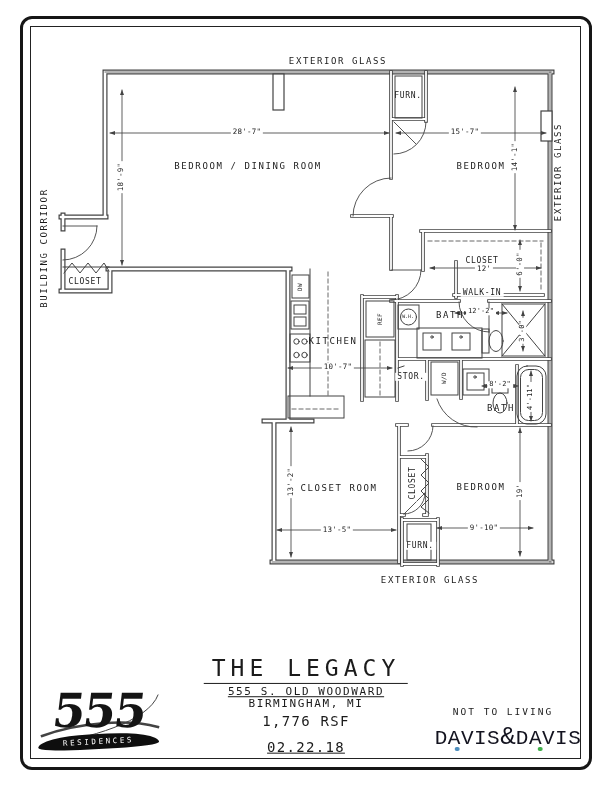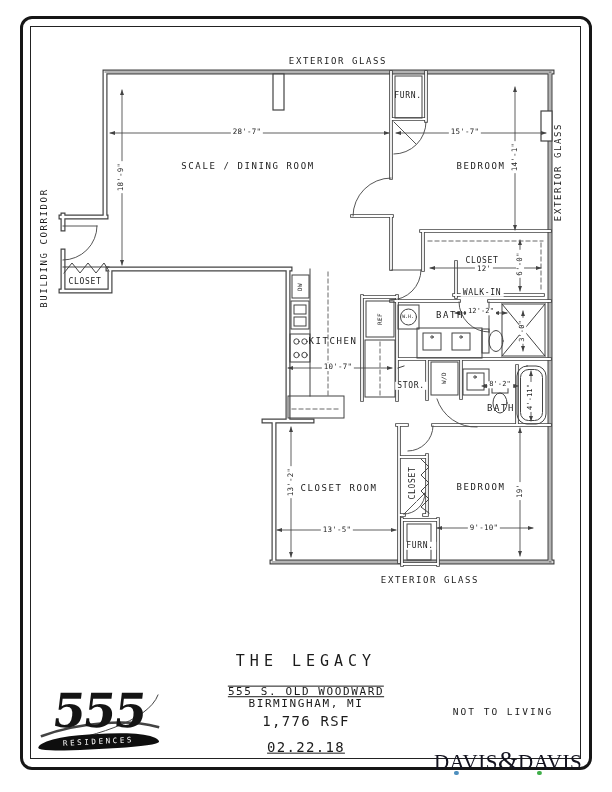--- a/index.html
+++ b/index.html
@@ -14,25 +14,25 @@
        font-family:"DejaVu Sans Mono",monospace;color:#1b1b1b;line-height:1.05;}
   .vlab{transform:translate(-50%,-50%) rotate(-90deg);}
   .s9{font-size:9px;letter-spacing:1.6px;}
   .s8{font-size:8px;letter-spacing:.7px;}
   .dim{font-size:7.5px;letter-spacing:.2px;}
   .d7{font-size:7px;letter-spacing:.1px;}
   .tiny{font-size:6px;letter-spacing:.4px;}
   .micro{font-size:4.8px;letter-spacing:0;}
   .bg{background:#fff;padding:0 2px;}
   .f1{font-size:11px;letter-spacing:1.6px;}
-  .ft{font-size:15px;letter-spacing:5px;border-bottom:1.7px solid #1b1b1b;padding:0 8px 16px;}
+  .ft{font-size:23px;letter-spacing:5px;border-bottom:1.7px solid #1b1b1b;padding:0 8px 3px;}
   .f2{font-size:14px;letter-spacing:1.3px;}
   .nts{font-size:9.5px;letter-spacing:2px;}
   .firm{position:absolute;left:508px;top:737px;transform:translate(-50%,-50%);z-index:3;
-        font-family:Liberation Serif, serif;color:#13131f;white-space:nowrap;margin-top:24px;}
+        font-family:Liberation Mono, monospace;color:#13131f;white-space:nowrap;}
   .firm .fa{font-size:21px;letter-spacing:.5px;}
   .firm .amp{font-size:26px;}
   .fdot{position:absolute;width:4.5px;height:4.5px;border-radius:50%;bottom:1px;z-index:4;}
   .logo555{position:absolute;left:99px;top:710px;transform:translate(-50%,-50%) skewX(-7deg);
         font-family:"DejaVu Serif",serif;font-weight:bold;font-size:47px;letter-spacing:-2px;
         color:#141414;z-index:3;}
   .banner{position:absolute;left:38px;top:734px;width:121px;height:15px;background:#0e0e0e;
         border-radius:55% 55% 45% 45% / 95% 95% 35% 35%;transform:rotate(-3deg);z-index:4;
         display:flex;align-items:center;justify-content:center;}
   .banner span{color:#fff;font-size:7.5px;letter-spacing:2.6px;font-family:"DejaVu Sans Mono",monospace;}
@@ -143,39 +143,39 @@
 
       <path d="M42,736 C80,722 128,719 158,727" stroke-width="2.5"></path>
       <path d="M40,746 C90,738 148,722 158,695" stroke-width="1"></path>
     </g>
   </svg>
 
   <span class="lab s9" style="left:338px;top:62px;">EXTERIOR GLASS</span>
   <span class="lab s8" style="left:408px;top:96px;">FURN.</span>
   <span class="lab dim bg" style="left:247px;top:132px;">28'-7"</span>
   <span class="lab dim bg" style="left:465px;top:132px;">15'-7"</span>
-  <span class="lab s9" style="left:248px;top:167px;">SCALE / DINING ROOM</span>
+  <span class="lab s9" style="left:248px;top:167px;">BEDROOM / DINING ROOM</span>
   <span class="lab s9" style="left:481px;top:167px;">BEDROOM</span>
   <span class="vlab dim bg" style="left:515px;top:157px;">14'-1"</span>
   <span class="vlab s9" style="left:559px;top:172px;">EXTERIOR GLASS</span>
   <span class="vlab dim bg" style="left:121px;top:177px;">18'-9"</span>
   <span class="vlab s9" style="left:45px;top:248px;">BUILDING CORRIDOR</span>
   <span class="lab s8" style="left:85px;top:282px;">CLOSET</span>
   <span class="lab s8 bg" style="left:482px;top:249px;margin-top:44px;">WALK-IN</span>
   <span class="lab s8 bg" style="left:482px;top:261px;">CLOSET</span>
   <span class="lab dim bg" style="left:484px;top:269px;">12'</span>
   <span class="vlab dim bg" style="left:520px;top:264px;">6'-0"</span>
   <span class="lab s9" style="left:450px;top:316px;">BATH</span>
   <span class="lab d7 bg" style="left:481px;top:312px;">12'-2"</span>
   <span class="lab micro" style="left:408px;top:317px;">W.H.</span>
   <span class="vlab tiny" style="left:300px;top:287px;">DW</span>
   <span class="lab s9" style="left:333px;top:342px;">KITCHEN</span>
   <span class="lab dim bg" style="left:338px;top:367px;">10'-7"</span>
   <span class="vlab tiny bg" style="left:380px;top:319px;">REF</span>
-  <span class="lab s8 bg" style="left:411px;top:386px;text-align:center;">STOR.</span>
+  <span class="lab s8 bg" style="left:411px;top:377px;text-align:center;">STOR.</span>
   <span class="vlab tiny bg" style="left:444px;top:378px;">W/D</span>
   <span class="lab d7 bg" style="left:500px;top:385px;">8'-2"</span>
   <span class="lab s9" style="left:501px;top:409px;">BATH</span>
   <span class="vlab d7 bg" style="left:531px;top:397px;">4'-11"</span>
   <span class="vlab d7 bg" style="left:523px;top:331px;">3'-0"</span>
   <span class="lab s9" style="left:339px;top:489px;">CLOSET ROOM</span>
   <span class="vlab dim bg" style="left:291px;top:482px;">13'-2"</span>
   <span class="lab dim bg" style="left:337px;top:530px;">13'-5"</span>
   <span class="vlab s8 bg" style="left:413px;top:483px;">CLOSET</span>
   <span class="lab s9" style="left:481px;top:488px;">BEDROOM</span>

